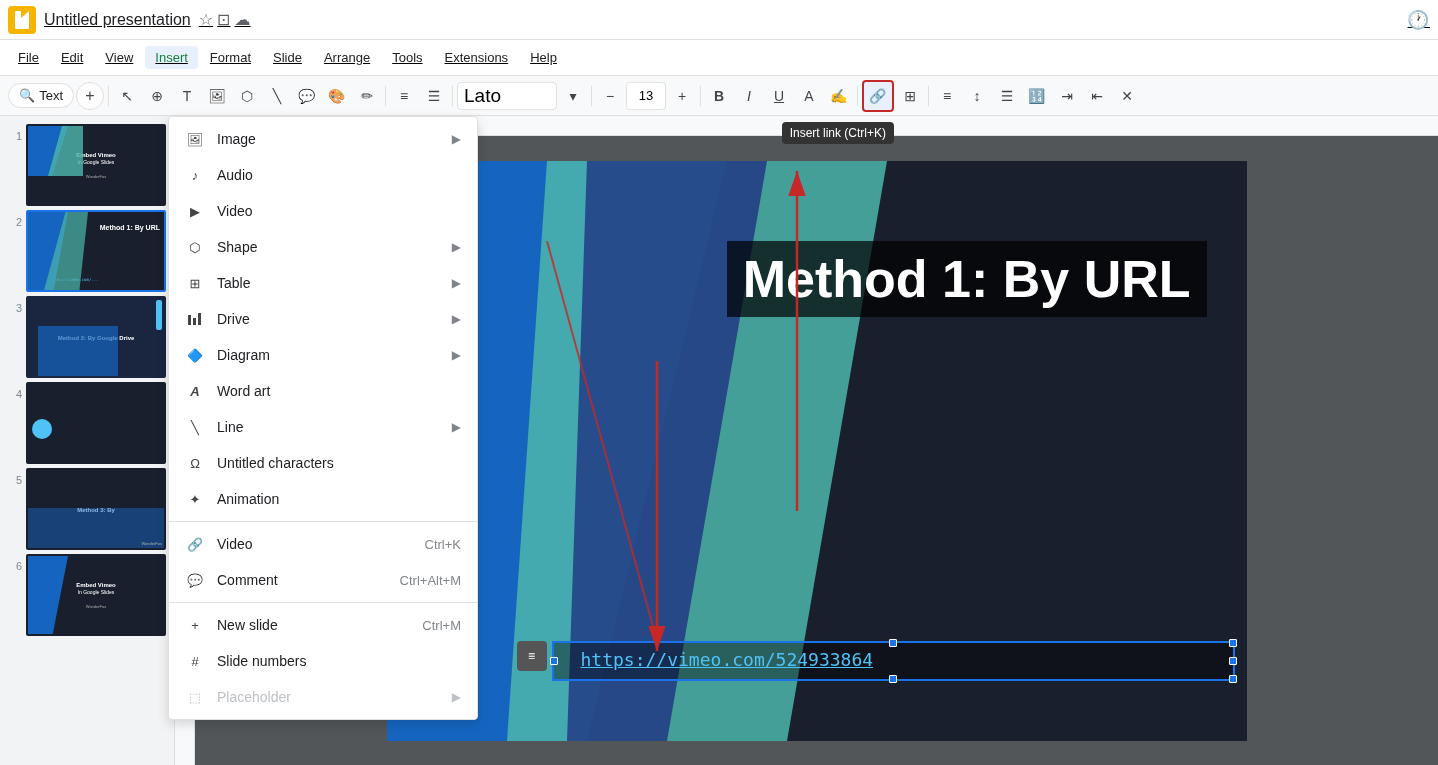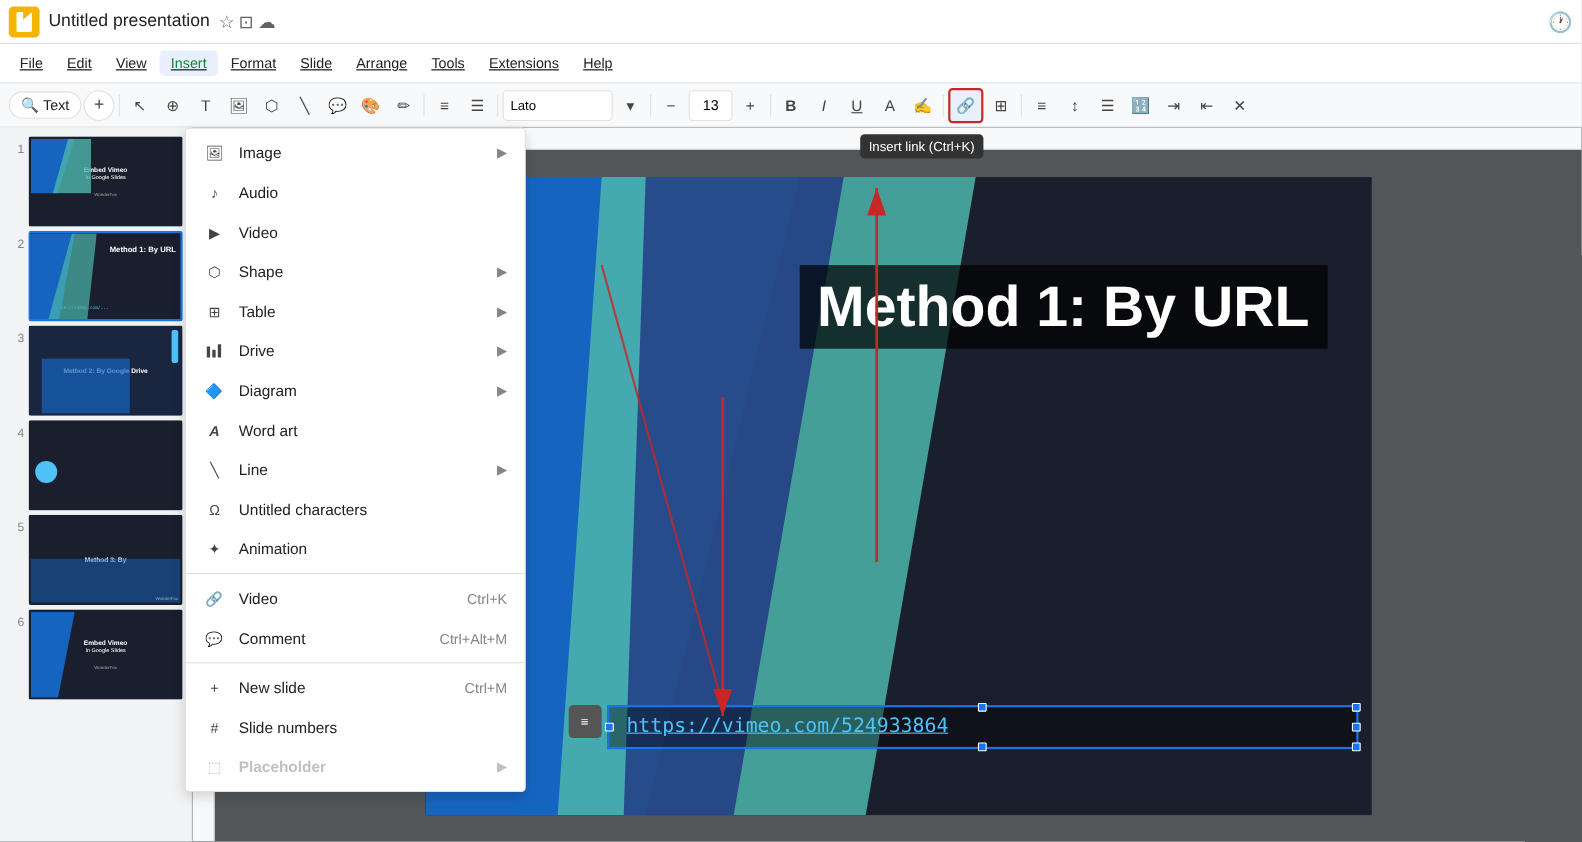--- a/index.html
+++ b/index.html
@@ -1,21 +1,21 @@
 <!DOCTYPE html>
 <html><head>
   <meta charset="utf-8">
   <style>
     * { box-sizing: border-box; margin: 0; padding: 0; }
     body { font-family: 'Arial', sans-serif; font-size: 13px; background: #f1f3f4; overflow: hidden; width: 1438px; height: 765px; }
 
     
     .title-bar {
       display: flex; align-items: center; height: 40px; background: #fff;
-      padding: 0 8px; border-bottom: 1px solid #e0e0e0;
+      padding: 0 8px; border-bottom: 1px solid #e0e0e0; text-decoration: underline;
     }
     .app-logo {
       width: 28px; height: 28px; background: #f4b400; border-radius: 4px;
       display: flex; align-items: center; justify-content: center; margin-right: 8px; flex-shrink: 0;
     }
     .app-logo-inner {
       width: 14px; height: 18px; background: white; border-radius: 1px; position: relative;
     }
     .app-logo-inner::after {
       content: ''; position: absolute; right: 0; top: 0;
@@ -39,21 +39,21 @@
     .menu-item.active { background: #e8f0fe; color: #15803d; }
     .toolbar-btn {
       width: 28px; height: 28px; border-radius: 4px; border: none; background: transparent;
       cursor: pointer; display: flex; align-items: center; justify-content: center;
       color: #444; font-size: 14px;
     }
     .toolbar-btn.active, .toolbar-btn.highlighted { background: #e8f0fe; border: 2px solid #c62828; }
     .toolbar-sep { width: 1px; height: 20px; background: #e0e0e0; margin: 0 2px; }
     .toolbar-font { 
       width: 100px; height: 28px; border: 1px solid #e0e0e0; border-radius: 4px;
-      padding: 0 6px; font-size: 12px; background: white;
+      padding: 0 6px; font-size: 19px; background: white;
     }
     .toolbar-size { 
       width: 40px; height: 28px; border: 1px solid #e0e0e0; border-radius: 4px;
       padding: 0 4px; font-size: 13px; text-align: center; background: white;
     }
     .insert-link-tooltip {
       position: absolute; top: 42px; right: 0; background: #333; color: white;
       padding: 4px 8px; border-radius: 4px; font-size: 12px; white-space: nowrap; z-index: 1000;
     }
 
@@ -136,21 +136,21 @@
     }
     .menu-item-row {
       display: flex; align-items: center; padding: 6px 16px;
       cursor: pointer; position: relative; min-height: 36px;
     }
     .menu-icon { width: 20px; height: 20px; margin-right: 12px; display: flex; align-items: center; justify-content: center; flex-shrink: 0; color: #444; }
     .menu-label { flex: 1; font-size: 14px; color: #202124; }
     .menu-shortcut { color: #80868b; font-size: 13px; margin-left: 40px; }
     .menu-arrow { color: #80868b; font-size: 12px; }
     .menu-divider { height: 1px; background: #e0e0e0; margin: 4px 0; }
-    .menu-disabled .menu-label { color: #bdc1c6; font-weight: bold; }
+    .menu-disabled .menu-label { color: #bdc1c6; }
     .menu-disabled .menu-icon { color: #bdc1c6; }
 
     
     .textbox-row {
       border: 2px solid #c62828 !important; background: #fff !important;
       margin: 0 0; padding: 6px 16px;
     }
     
     
     .menus-btn {
@@ -342,21 +342,21 @@
 
         <polygon points="0,0 340,0 200,580 0,580" fill="#1565c0"></polygon>
 
         <polygon points="160,0 500,0 400,580 120,580" fill="#4db6ac" opacity="0.85"></polygon>
 
         <polygon points="200,0 380,0 280,580 180,580" fill="#1a237e" opacity="0.7"></polygon>
       </svg>
 
       <div class="slide-title-text">Method 1: By URL</div>
 
-      <div class="url-textbox" style="position:absolute; bottom:60px; left:165px; right:12px; border: 2px solid #1a73e8; padding: 6px 16px; min-height: 40px;">
+      <div class="url-textbox" style="position:absolute; bottom:60px; left:165px; right:12px; border: 2px solid #1a73e8; padding: 6px 27px; min-height: 40px;">
         
         <div class="resize-handle" style="top:-4px; left:50%; transform:translateX(-50%);"></div>
         <div class="resize-handle" style="bottom:-4px; left:50%; transform:translateX(-50%);"></div>
         <div class="resize-handle" style="right:-4px; top:50%; transform:translateY(-50%);"></div>
         <div class="resize-handle" style="left:-4px; top:50%; transform:translateY(-50%);"></div>
         <div class="resize-handle" style="top:-4px; right:-4px;"></div>
         <div class="resize-handle" style="bottom:-4px; right:-4px;"></div>
 
         <span class="url-text">https://vimeo.com/524933864</span>
       </div>

